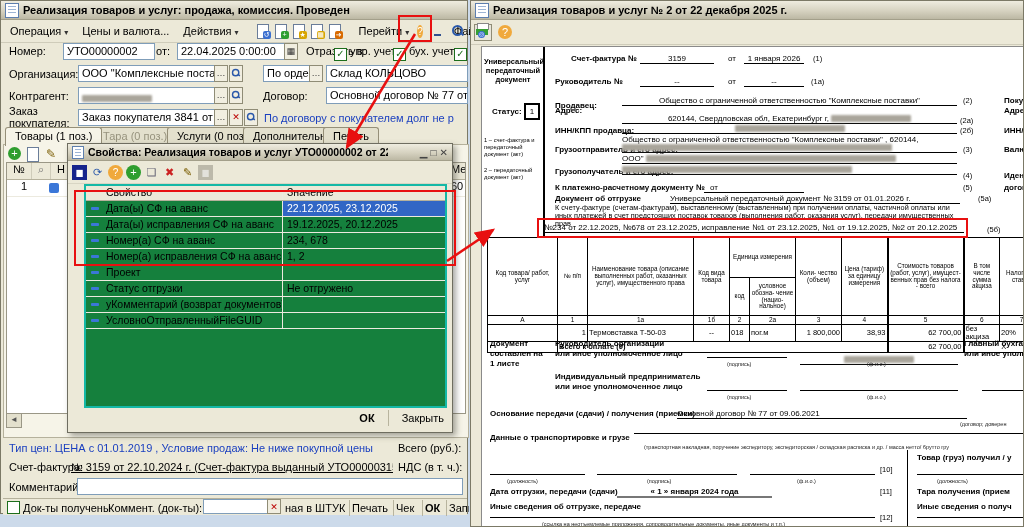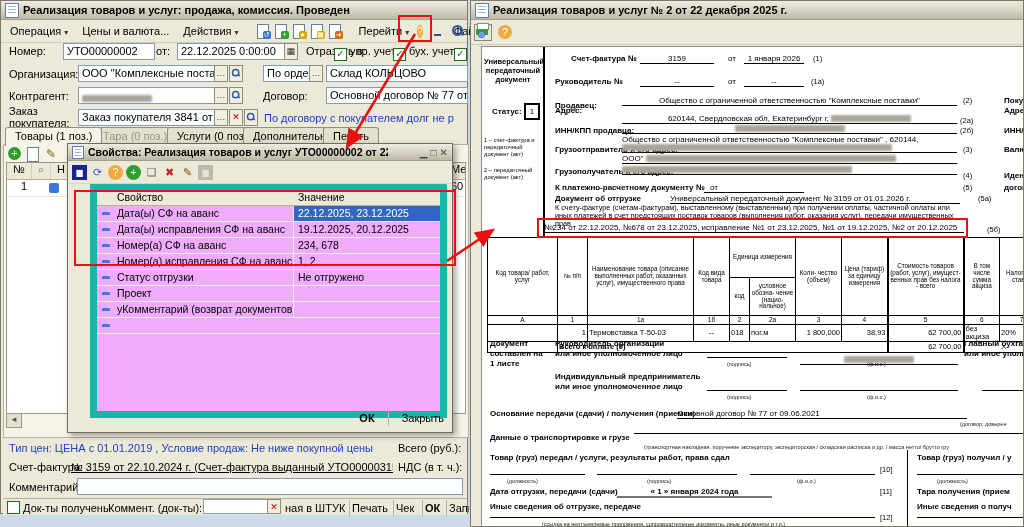--- a/index.html
+++ b/index.html
@@ -35,21 +35,21 @@
        border-radius:3px 3px 0 0;padding:0 9px;line-height:16px;white-space:nowrap}
   .tab.act{background:#f6f4e8;height:18px;font-weight:normal;z-index:2}
   .blue{color:#1a3fbf}
   .redact{display:inline-block;height:7px;background:#a9a59b;filter:blur(1.3px);border-radius:1px;vertical-align:middle}
   .dlg{position:absolute;left:66px;top:142px;width:386px;height:290px;background:#ece9d8;
        border:1px solid #6e6d60;box-shadow:3px 3px 6px rgba(60,60,50,.45);z-index:30;box-sizing:border-box}
   .dlg .titlebar{height:16px;font-size:10.5px}
   .wbtns{margin-left:auto;display:flex;gap:3px;font-weight:normal;color:#444;font-size:10px}
   .dtool{height:22px;display:flex;align-items:center;gap:3px;padding:0 4px;border-bottom:1px solid #d8d5c4}
   .dic{width:15px;height:15px;text-align:center;line-height:15px;font-size:11px}
-  .grid{position:absolute;left:22px;top:40px;right:5px;height:220px;background:#f0abfc;border:7px solid #14b8a6;overflow:hidden}
+  .grid{position:absolute;left:16px;top:40px;right:5px;height:220px;background:#15803d;border:2px solid #14b8a6;overflow:hidden}
   .ghead{display:flex;height:14px;background:#ece9d8;border-bottom:1px solid #b5b19c;font-size:10.5px}
   .prow{display:flex;height:15px;line-height:15px;border-bottom:1px solid #eceadf;font-size:10.5px}
   .pic{width:18px;flex:0 0 auto;position:relative}
   .pic:after{content:"";position:absolute;left:5px;top:6px;width:8px;height:3px;background:#3b77d8;border-radius:1px}
   .pname{width:176px;flex:0 0 auto;overflow:hidden;white-space:nowrap;padding-left:2px;border-right:1px solid #eceadf}
   .pval{flex:1;overflow:hidden;white-space:nowrap;padding-left:4px}
   .sel{background:#3166c5;color:#fff}
   .dbtns{position:absolute;right:8px;bottom:6px;display:flex;gap:10px;align-items:center}
   .redbox{position:absolute;border:2px solid #e81010;z-index:60;pointer-events:none}
   .overlay{position:absolute;left:0;top:0;z-index:61;pointer-events:none}
@@ -117,21 +117,21 @@
         <i style="top:9px"></i>
       </span>
     <span class="tsep"></span>
     <span class="mag"></span>
     <span>Файл</span>
   </div>
 
   <span class="ab lbl" style="left:8px;top:44px">Номер:</span>
   <div class="ab inp" style="left:62px;top:42px;width:84px">УТО00000002</div>
   <span class="ab lbl" style="left:155px;top:44px">от:</span>
-  <div class="ab inp" style="left:176px;top:42px;width:102px">22.12.2025  0:00:00</div>
+  <div class="ab inp" style="left:176px;top:42px;width:102px">22.04.2025  0:00:00</div>
   <div class="ab sqb" style="left:283px;top:42px">▦</div>
   <span class="ab lbl" style="left:263px;top:44px;left:305px">Отразить в:</span>
   <span class="ab" style="left:333px;top:44px"><span class="cb">✓</span> <span>упр. учете</span></span>
   <span class="ab" style="left:392px;top:44px"><span class="cb">✓</span> <span>бух. учете</span></span>
   <span class="ab" style="left:453px;top:44px"><span class="cb">✓</span></span>
 
   <span class="ab lbl" style="left:8px;top:67px">Организация:</span>
   <div class="ab inp" style="left:77px;top:64px;width:130px">ООО "Комплексные поставки"</div>
   <div class="ab sqb" style="left:213px;top:64px">…</div>
   <div class="ab sqb" style="left:228px;top:64px"><span class="mag" style="transform:scale(.7);margin-top:1px"></span></div>
@@ -249,35 +249,36 @@
           <span class="pname">Номер(а)  СФ на аванс</span>
           <span class="pval">234, 678</span>
         </div>
       <div class="prow">
           <span class="pic"></span>
           <span class="pname">Номер(а) исправления СФ на аванс</span>
           <span class="pval">1, 2</span>
         </div>
       <div class="prow">
           <span class="pic"></span>
+          <span class="pname">Проект</span>
+          <span class="pval"></span>
+        </div>
+      <div class="prow">
+          <span class="pic"></span>
           <span class="pname">Статус отгрузки</span>
           <span class="pval">Не отгружено</span>
         </div>
       <div class="prow">
           <span class="pic"></span>
-          <span class="pname">Проект</span>
-          <span class="pval"></span>
-        </div>
-      <div class="prow">
-          <span class="pic"></span>
           <span class="pname">уКомментарий (возврат документов)</span>
           <span class="pval"></span>
         </div>
       <div class="prow">
           <span class="pic"></span>
+          <span class="pname">УсловноОтправленныйFileGUID</span>
           <span class="pval"></span>
         </div>
     </div>
     <div class="dbtns">
       <span style="font-weight:bold">ОК</span>
       <span class="tsep"></span>
       <span>Закрыть</span>
     </div>
   </div>
 </div>
@@ -443,21 +444,20 @@
 
     <span class="hs b" style="left:8px;top:362px">Основание передачи (сдачи) / получения (приемки)</span>
     <span class="hs ul" style="left:195px;top:362px;width:290px">Основной договор № 77 от 09.06.2021</span>
     <span class="hs cap" style="left:478px;top:374px">(договор; доверен</span>
 
     <span class="hs b" style="left:8px;top:386px">Данные о транспортировке и грузе</span>
     <span class="hs ul" style="left:152px;top:386px;width:486px"></span>
     <span class="hs cap" style="left:162px;top:397px">(транспортная накладная, поручение экспедитору, экспедиторская / складская расписка и др. / масса нетто/ брутто гру</span>
 
     <div class="vline" style="left:425px;top:403px;height:79px"></div>
-    <span class="hs b" style="left:8px;top:406px">Товар (груз) передал / услуги, результаты работ, права сдал</span>
     <span class="hs mk" style="left:398px;top:418px">[10]</span>
     <span class="hs ul" style="left:8px;top:427px;width:95px"></span>
     <span class="hs cap" style="left:25px;top:431px">(должность)</span>
     <span class="hs ul" style="left:115px;top:427px;width:140px"></span>
     <span class="hs cap" style="left:165px;top:431px">(подпись)</span>
     <span class="hs ul" style="left:268px;top:427px;width:125px"></span>
     <span class="hs cap" style="left:315px;top:431px">(ф.и.о.)</span>
 
     <span class="hs b" style="left:8px;top:440px">Дата отгрузки, передачи (сдачи)</span>
     <span class="hs b ul" style="left:135px;top:440px;width:155px;text-align:center;border-bottom:2px solid #777">« 1 »   января   2024  года</span>

